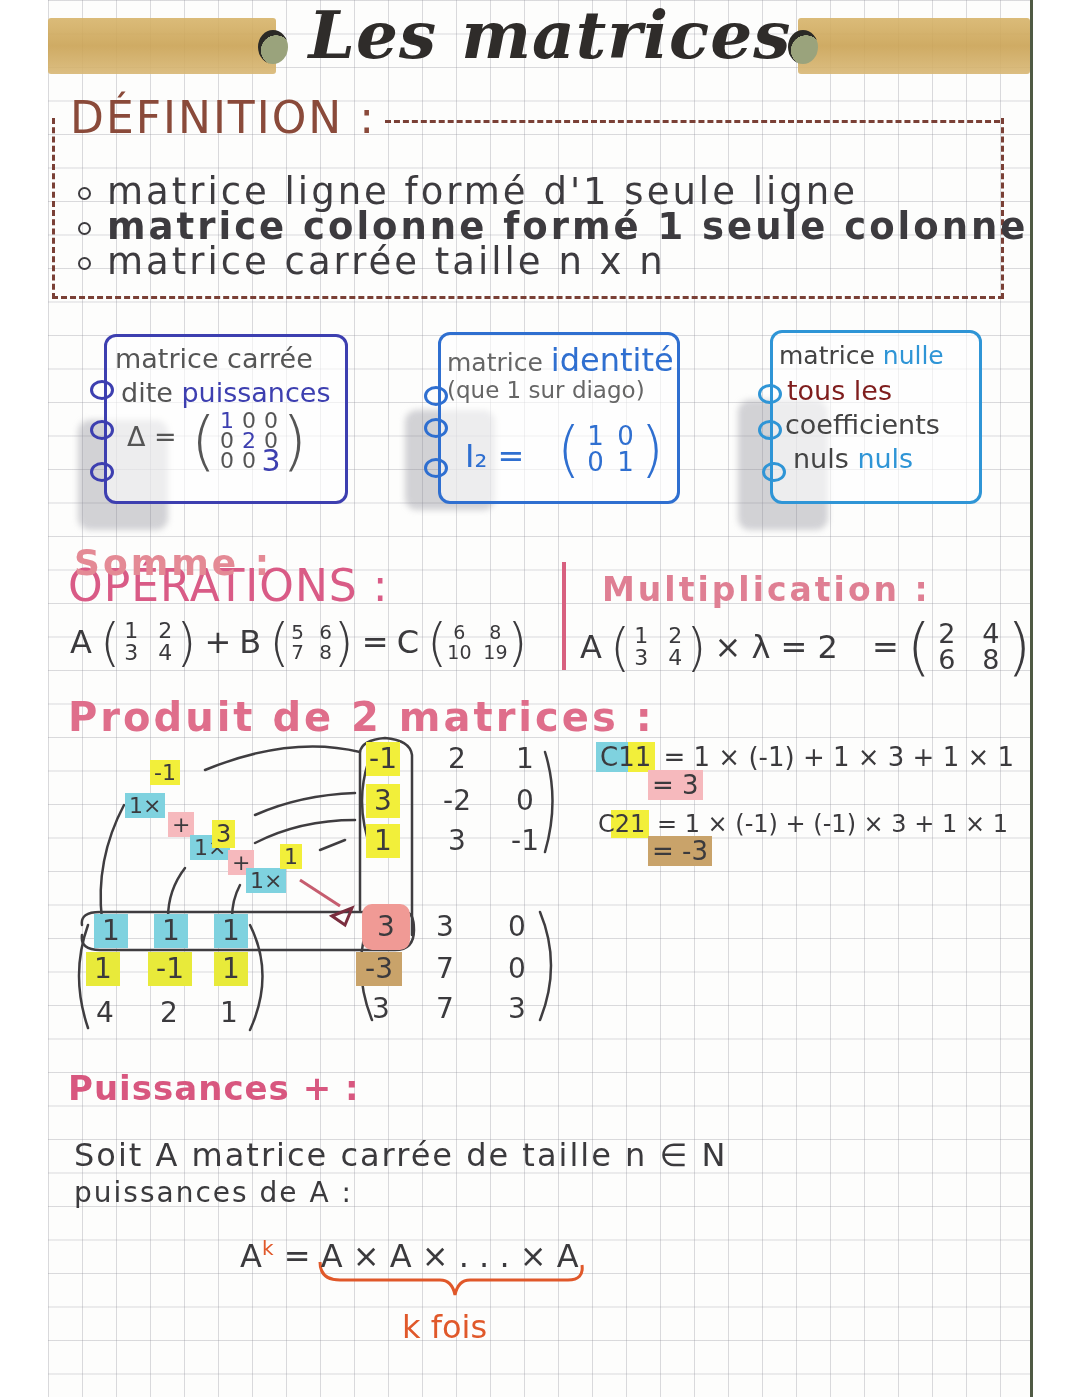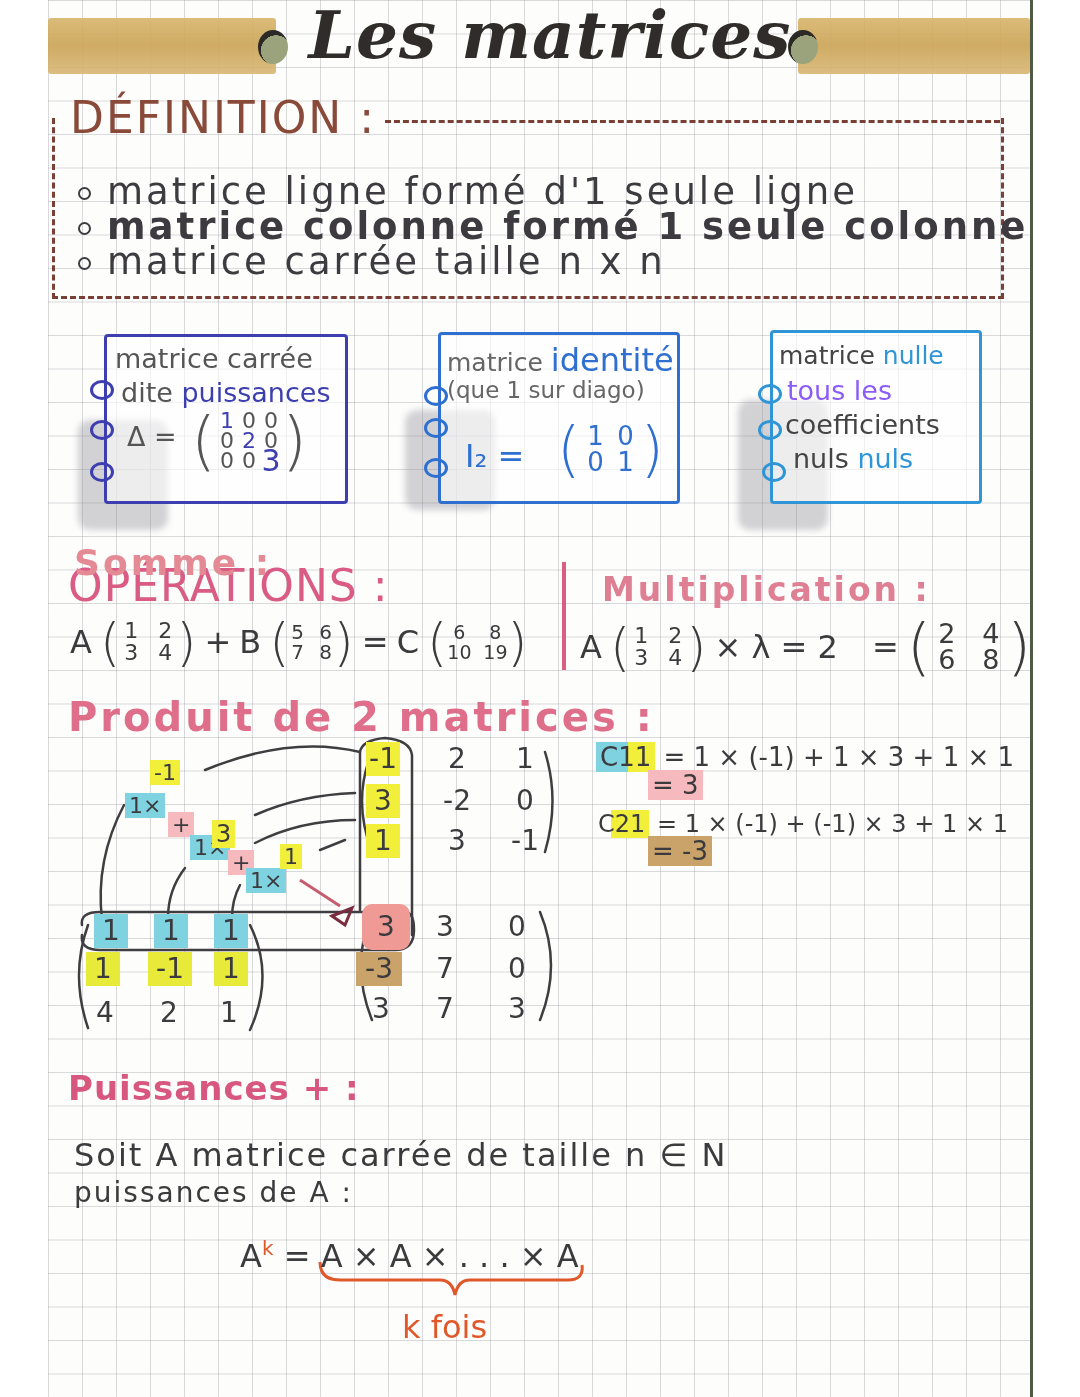--- a/index.html
+++ b/index.html
@@ -27,21 +27,21 @@
     font-size:66px; color:#2f2c2a; letter-spacing:1px;
   }
   .dot { position:absolute; width:30px; height:34px; border-radius:50%; background:radial-gradient(circle at 60% 60%, #9aa37c 55%, #2b2a26 56%); }
   .hand { font-family:"DejaVu Sans", sans-serif; color:#3b3a3d; position:absolute; white-space:nowrap; }
   .heading-def { left:70px; top:92px; font-size:44px; color:#8a4a3a; letter-spacing:2px; }
   .defbox { position:absolute; left:52px; top:118px; width:946px; height:178px; border:3px dashed #7a4036; border-top:none; }
   .defbox-top { position:absolute; left:385px; top:120px; width:615px; border-top:3px dashed #7a4036; }
   .def-item { font-size:37px; color:#3d3b3f; letter-spacing:3px; }
   .bullet { display:inline-block; width:9px; height:9px; border:2px solid #3d3b3f; border-radius:50%; margin-right:16px; vertical-align:middle; }
 
-  .card { position:absolute; border:3px solid; border-radius:4px; background:rgba(255,255,255,0.6); }
+  .card { position:absolute; border:3px solid; border-radius:12px; background:rgba(255,255,255,0.6); }
   .card .line { position:absolute; font-size:27px; white-space:nowrap; }
   .shadow { position:absolute; background:rgba(130,130,140,0.35); border-radius:12px; filter:blur(3px); }
   .ring { position:absolute; width:18px; height:14px; border:3px solid; border-radius:50%; }
 
   .matrix { display:inline-flex; align-items:center; vertical-align:middle; }
   .mgrid { display:inline-grid; gap:0 12px; text-align:center; }
   .sect { position:absolute; font-size:44px; color:#d95b86; letter-spacing:1px;margin-top:36px; }
   .sub { position:absolute; font-size:36px; color:#e07a8e; font-weight:bold; letter-spacing:3px; }
   .vdiv { position:absolute; left:562px; top:562px; width:4px; height:108px; background:#d8607f; }
   .eq { position:absolute; font-size:32px; color:#3b3a3d; display:flex; align-items:center; gap:8px; white-space:nowrap; }
@@ -130,21 +130,21 @@
 <div class="ring" style="left:424px;top:386px;border-color:#2f6fd0;"></div>
 <div class="ring" style="left:424px;top:418px;border-color:#2f6fd0;"></div>
 <div class="ring" style="left:424px;top:458px;border-color:#2f6fd0;"></div>
 
 <div class="shadow" style="left:738px;top:400px;width:90px;height:130px;"></div>
 <div class="card" style="left:770px;top:330px;width:206px;height:168px;border-color:#2f95d6;">
   <div class="line" style="left:6px;top:8px;color:#444;font-size:25px;">
     <span>matrice</span>
     <span style="color:#2f95d6;">nulle</span>
   </div>
-  <div class="line" style="left:14px;top:42px;color:#8b5cf6;">tous les</div>
+  <div class="line" style="left:14px;top:42px;color:#7f1d1d;">tous les</div>
   <div class="line" style="left:12px;top:76px;color:#444;">coefficients</div>
   <div class="line" style="left:20px;top:110px;color:#444;">
     <span>nuls</span>
     <span style="color:#2f95d6;">nuls</span>
   </div>
 </div>
 <div class="ring" style="left:758px;top:384px;border-color:#2f95d6;"></div>
 <div class="ring" style="left:758px;top:420px;border-color:#2f95d6;"></div>
 <div class="ring" style="left:762px;top:462px;border-color:#2f95d6;"></div>
 

